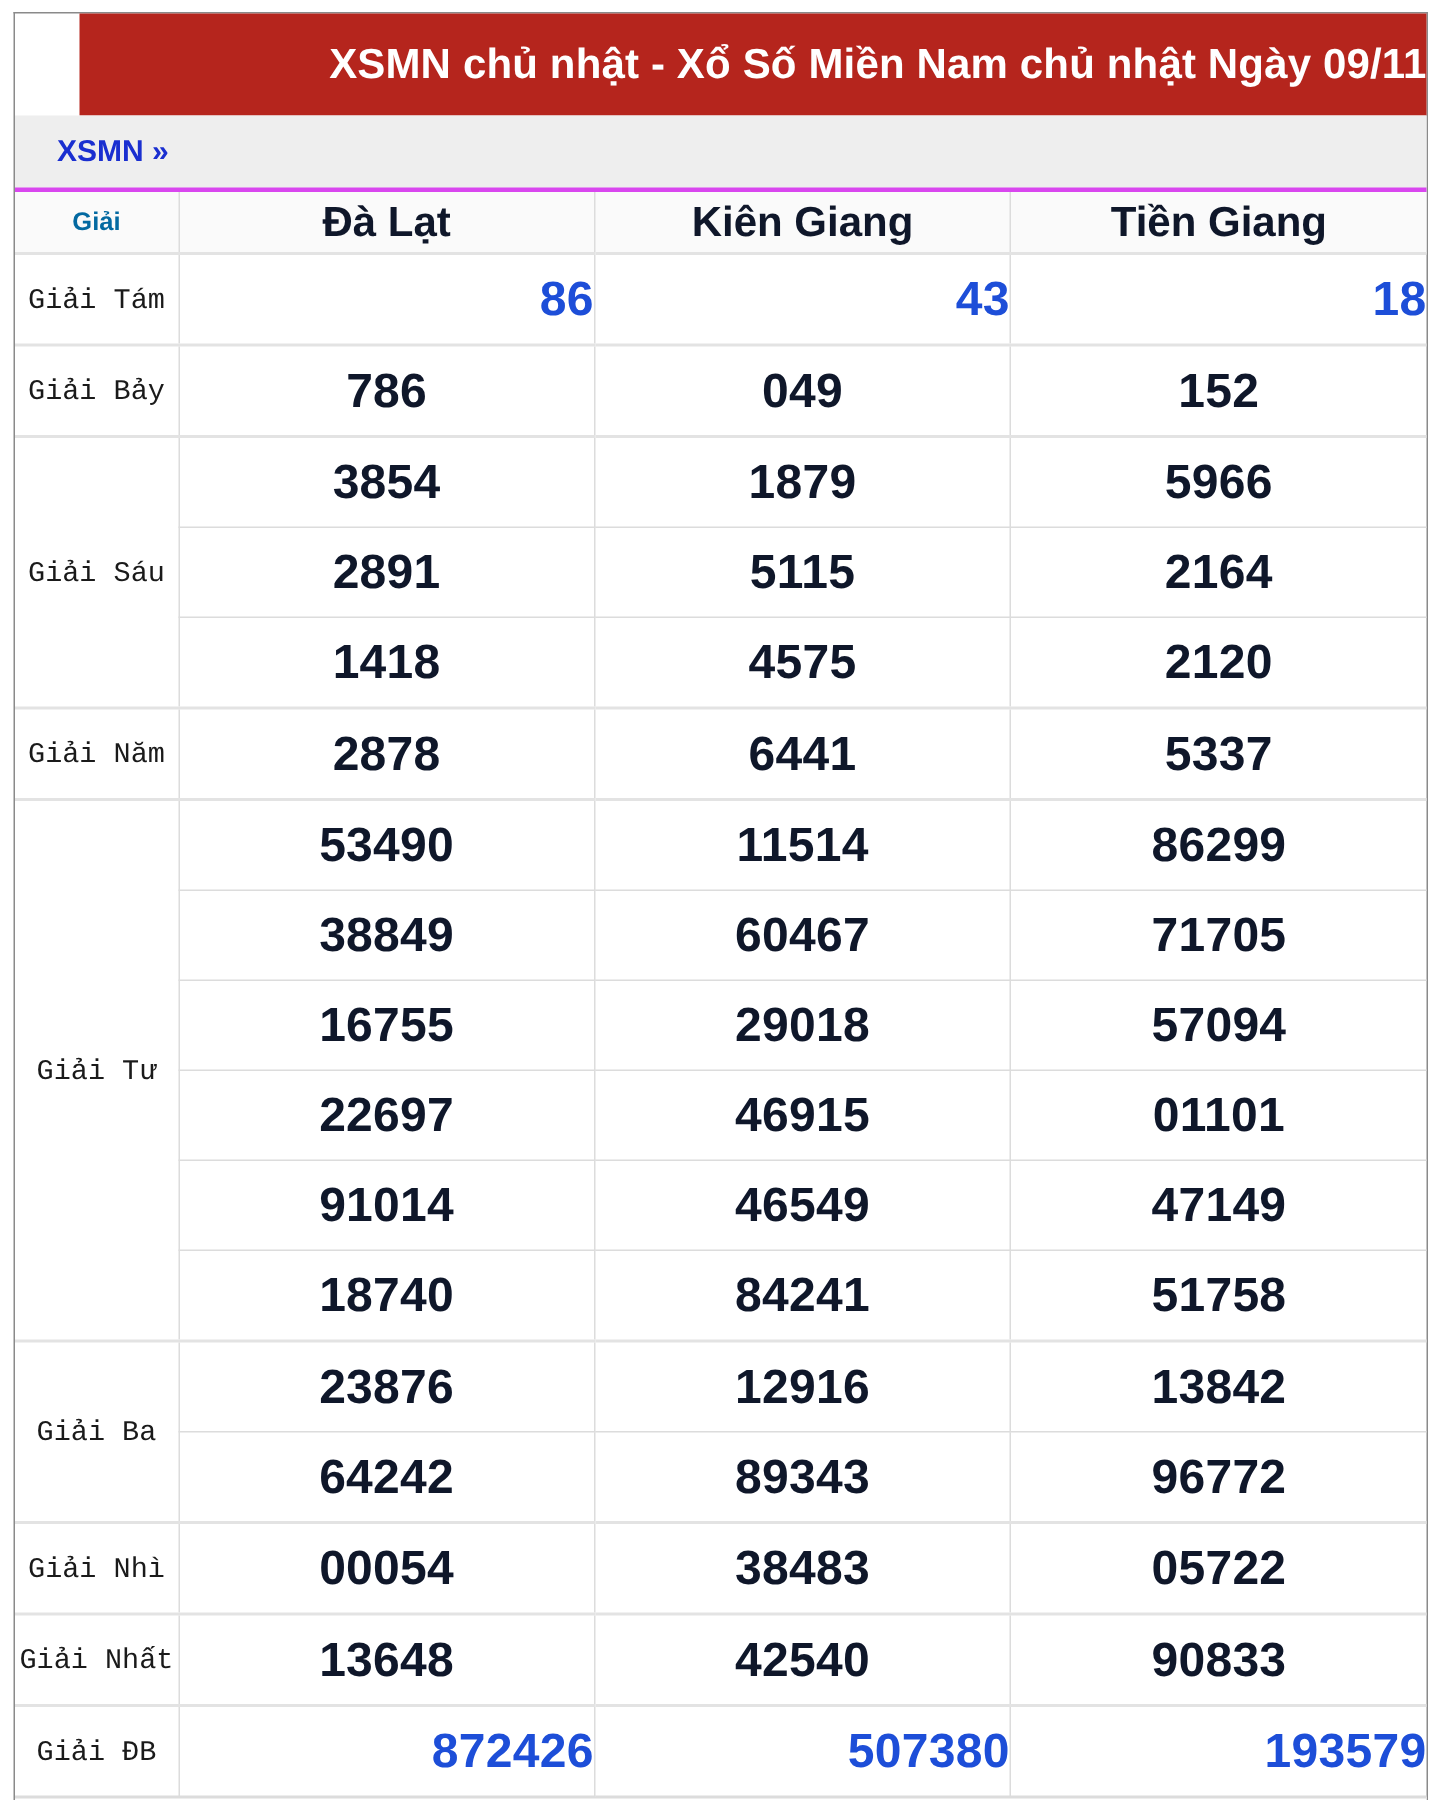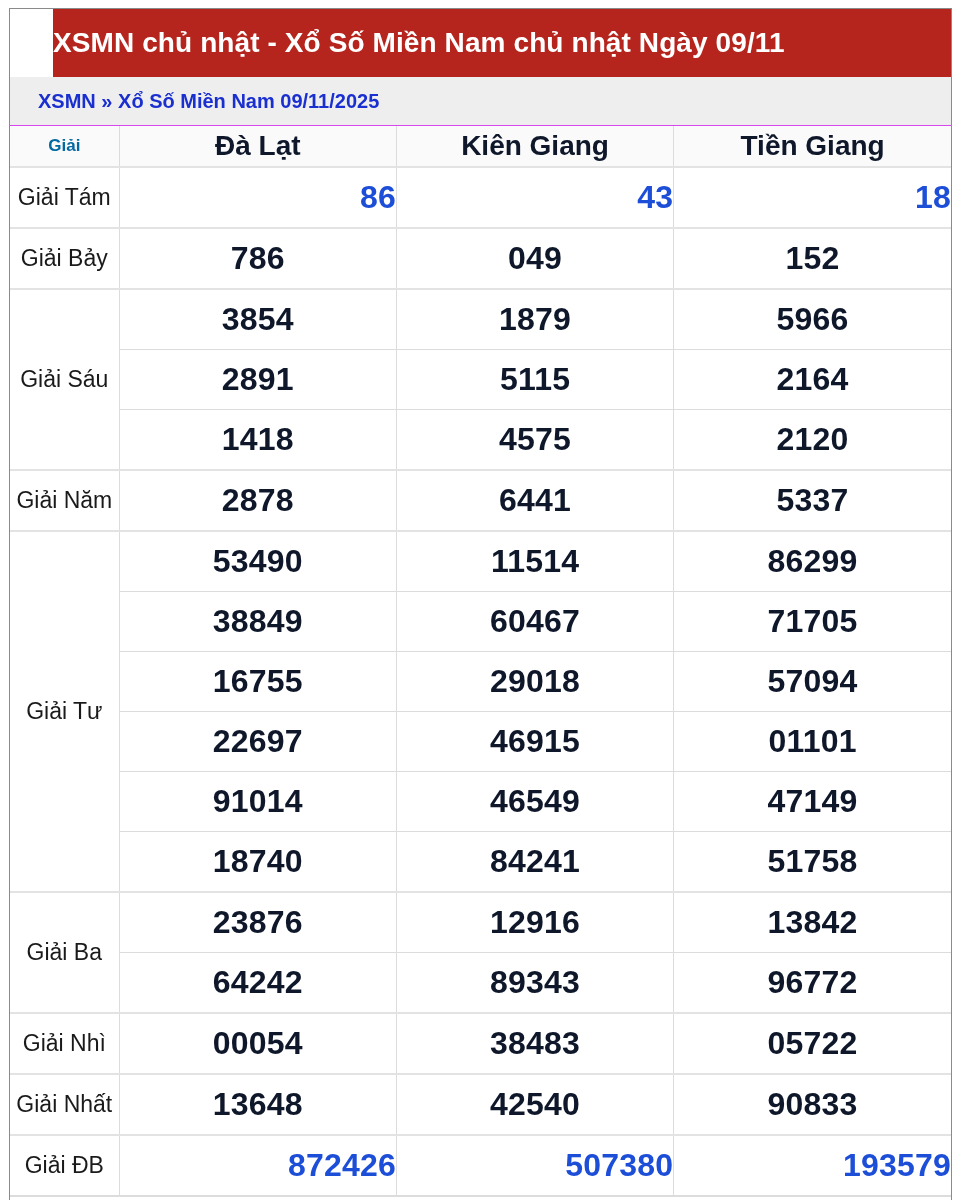--- a/index.html
+++ b/index.html
@@ -21,36 +21,36 @@
       border-left: 1px solid #8a8a8a;
       border-right: 1px solid #8a8a8a;
       border-top: 1px solid #8a8a8a;
     }
     .title-bar {
       background: #b5251d;
       color: #ffffff;
       height: 68px;
       display: flex;
       align-items: center;
-      justify-content: flex-start;
+      justify-content: flex-end;
       font-size: 28px;
       font-weight: bold;
       letter-spacing: 0.1px;
       margin-left: 43px;
     }
     .sub-bar {
       background: #eeeeee;
       height: 48px;
       display: flex;
       align-items: center;
       padding-left: 28px;
       font-size: 20px;
       font-weight: bold;
       color: #1a2fd0;
-      border-bottom: 1px solid #d946ef;
+      border-bottom: 3px solid #d946ef;
     }
     .sub-bar a {
       color: #1a2fd0;
       text-decoration: none;
     }
     table {
       border-collapse: collapse;
       width: 941px;
       table-layout: fixed;
     }
@@ -70,23 +70,24 @@
       background: #fafafa;
       font-size: 28px;
       font-weight: bold;
       color: #0f172a;
     }
     thead th.giai-head {
       color: #0369a1;
       font-size: 17px;
     }
     td.label {
-      font-size: 23px;
+      font-size: 19px;
       color: #1a1a1a;
       font-weight: normal;
+      font-family: Liberation Mono, monospace;
     }
     td.num {
       height: 59px;
       font-size: 32px;
       font-weight: bold;
       color: #0f172a;
       letter-spacing: 0.2px;
     }
     td.num.red {
       color: #1d4ed8;
@@ -104,21 +105,20 @@
 </head>
 <body>
 
 <div class="wrap">
   <div class="title-bar">
     <span>XSMN chủ nhật - Xổ Số Miền Nam chủ nhật Ngày 09/11</span>
   </div>
   <div class="sub-bar">
     <a href="#">XSMN</a>
     <span>&nbsp;<span>»</span>&nbsp;</span>
-    <a href="#">Xổ Số Miền Nam 09/11/2025</a>
   </div>
 
   <table>
     <colgroup>
       <col class="c-label">
       <col class="c-city">
       <col class="c-city">
       <col class="c-city">
     </colgroup>
     <thead>

